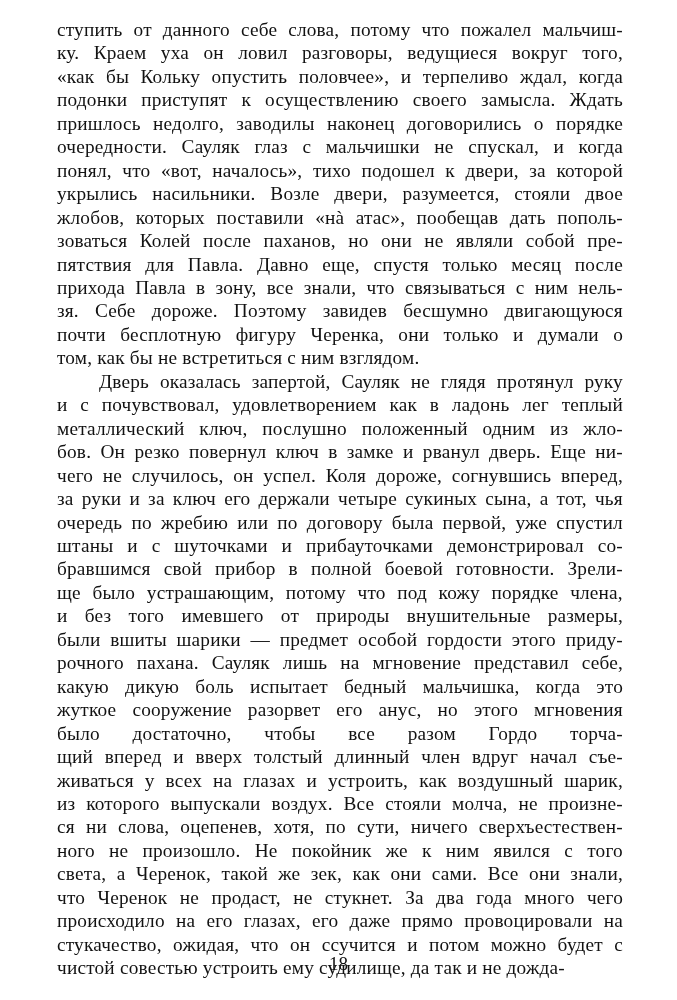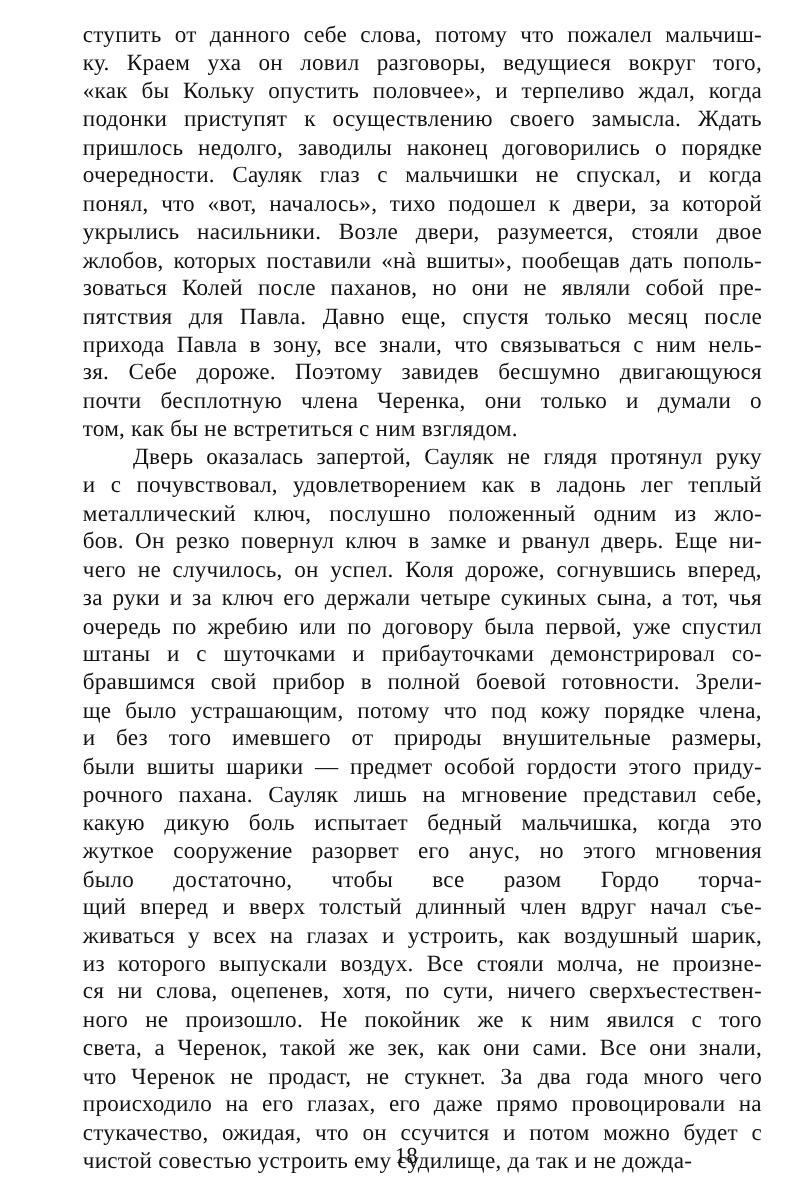--- a/index.html
+++ b/index.html
@@ -17,21 +17,21 @@
 
   #page {
     position: relative;
     width: 677px;
     height: 1000px;
     background: #ffffff;
   }
 
   #text-column {
     position: absolute;
-    left: 69px;
+    left: 57px;
     top: 18px;
     width: 566px;
   }
 
   .para {
     margin: 0;
   }
 
   
   .line {
@@ -83,26 +83,26 @@
   <div id="text-column">
     <p class="para" id="paragraph-1">
         <span class="line j"><span>ступить</span><span>от</span><span>данного</span><span>себе</span><span>слова,</span><span>потому</span><span>что</span><span>пожалел</span><span>мальчиш-</span></span>
         <span class="line j"><span>ку.</span><span>Краем</span><span>уха</span><span>он</span><span>ловил</span><span>разговоры,</span><span>ведущиеся</span><span>вокруг</span><span>того,</span></span>
         <span class="line j"><span>«как</span><span>бы</span><span>Кольку</span><span>опустить</span><span>половчее»,</span><span>и</span><span>терпеливо</span><span>ждал,</span><span>когда</span></span>
         <span class="line j"><span>подонки</span><span>приступят</span><span>к</span><span>осуществлению</span><span>своего</span><span>замысла.</span><span>Ждать</span></span>
         <span class="line j"><span>пришлось</span><span>недолго,</span><span>заводилы</span><span>наконец</span><span>договорились</span><span>о</span><span>порядке</span></span>
         <span class="line j"><span>очередности.</span><span>Сауляк</span><span>глаз</span><span>с</span><span>мальчишки</span><span>не</span><span>спускал,</span><span>и</span><span>когда</span></span>
         <span class="line j"><span>понял,</span><span>что</span><span>«вот,</span><span>началось»,</span><span>тихо</span><span>подошел</span><span>к</span><span>двери,</span><span>за</span><span>которой</span></span>
         <span class="line j"><span>укрылись</span><span>насильники.</span><span>Возле</span><span>двери,</span><span>разумеется,</span><span>стояли</span><span>двое</span></span>
-        <span class="line j"><span>жлобов,</span><span>которых</span><span>поставили</span><span>«нà</span><span>вшиты»,</span><span>пообещав</span><span>дать</span><span>пополь-</span></span>
+        <span class="line j"><span>жлобов,</span><span>которых</span><span>поставили</span><span>«нà</span><span>атас»,</span><span>пообещав</span><span>дать</span><span>пополь-</span></span>
         <span class="line j"><span>зоваться</span><span>Колей</span><span>после</span><span>паханов,</span><span>но</span><span>они</span><span>не</span><span>являли</span><span>собой</span><span>пре-</span></span>
         <span class="line j"><span>пятствия</span><span>для</span><span>Павла.</span><span>Давно</span><span>еще,</span><span>спустя</span><span>только</span><span>месяц</span><span>после</span></span>
         <span class="line j"><span>прихода</span><span>Павла</span><span>в</span><span>зону,</span><span>все</span><span>знали,</span><span>что</span><span>связываться</span><span>с</span><span>ним</span><span>нель-</span></span>
         <span class="line j"><span>зя.</span><span>Себе</span><span>дороже.</span><span>Поэтому</span><span>завидев</span><span>бесшумно</span><span>двигающуюся</span></span>
-        <span class="line j"><span>почти</span><span>бесплотную</span><span>члена</span><span>Черенка,</span><span>они</span><span>только</span><span>и</span><span>думали</span><span>о</span></span>
+        <span class="line j"><span>почти</span><span>бесплотную</span><span>фигуру</span><span>Черенка,</span><span>они</span><span>только</span><span>и</span><span>думали</span><span>о</span></span>
         <span class="line last">том, как бы не встретиться с ним взглядом.</span>
       </p>
     <p class="para" id="paragraph-2">
         <span class="line j"><span class="indent"></span><span>Дверь</span><span>оказалась</span><span>запертой,</span><span>Сауляк</span><span>не</span><span>глядя</span><span>протянул</span><span>руку</span></span>
         <span class="line j"><span>и</span><span>с</span><span>почувствовал,</span><span>удовлетворением</span><span>как</span><span>в</span><span>ладонь</span><span>лег</span><span>теплый</span></span>
         <span class="line j"><span>металлический</span><span>ключ,</span><span>послушно</span><span>положенный</span><span>одним</span><span>из</span><span>жло-</span></span>
         <span class="line j"><span>бов.</span><span>Он</span><span>резко</span><span>повернул</span><span>ключ</span><span>в</span><span>замке</span><span>и</span><span>рванул</span><span>дверь.</span><span>Еще</span><span>ни-</span></span>
         <span class="line j"><span>чего</span><span>не</span><span>случилось,</span><span>он</span><span>успел.</span><span>Коля</span><span>дороже,</span><span>согнувшись</span><span>вперед,</span></span>
         <span class="line j"><span>за</span><span>руки</span><span>и</span><span>за</span><span>ключ</span><span>его</span><span>держали</span><span>четыре</span><span>сукиных</span><span>сына,</span><span>а</span><span>тот,</span><span>чья</span></span>
         <span class="line j"><span>очередь</span><span>по</span><span>жребию</span><span>или</span><span>по</span><span>договору</span><span>была</span><span>первой,</span><span>уже</span><span>спустил</span></span>

